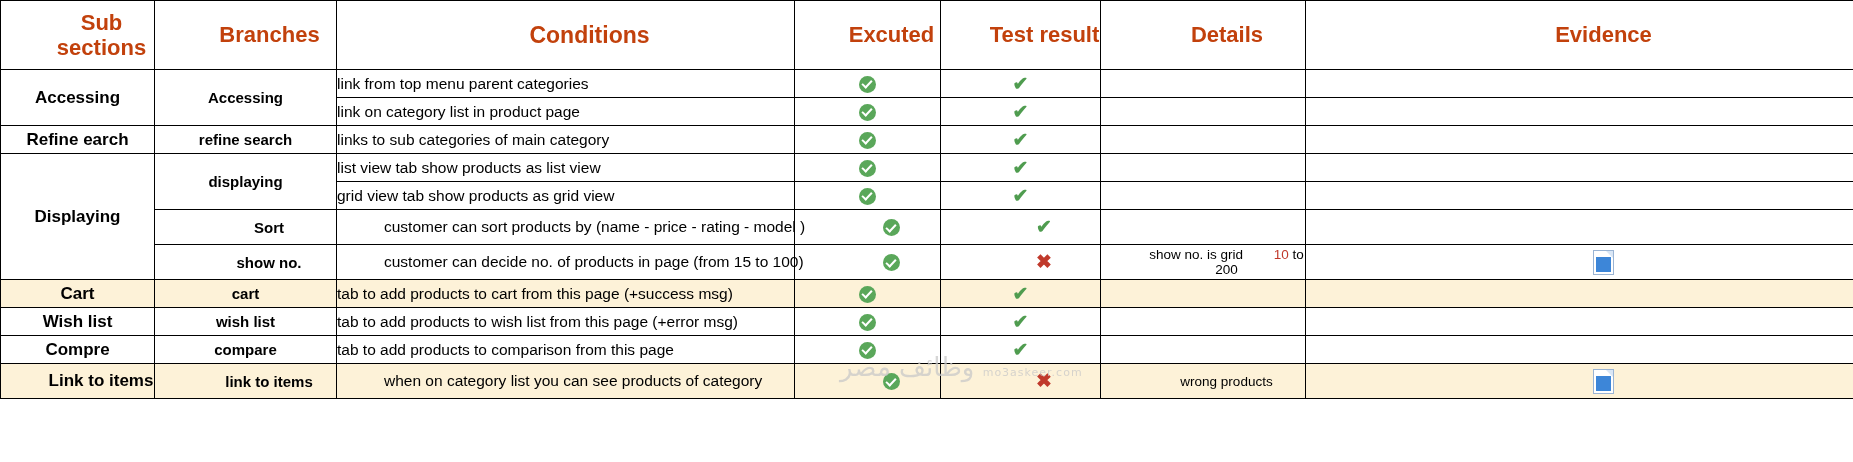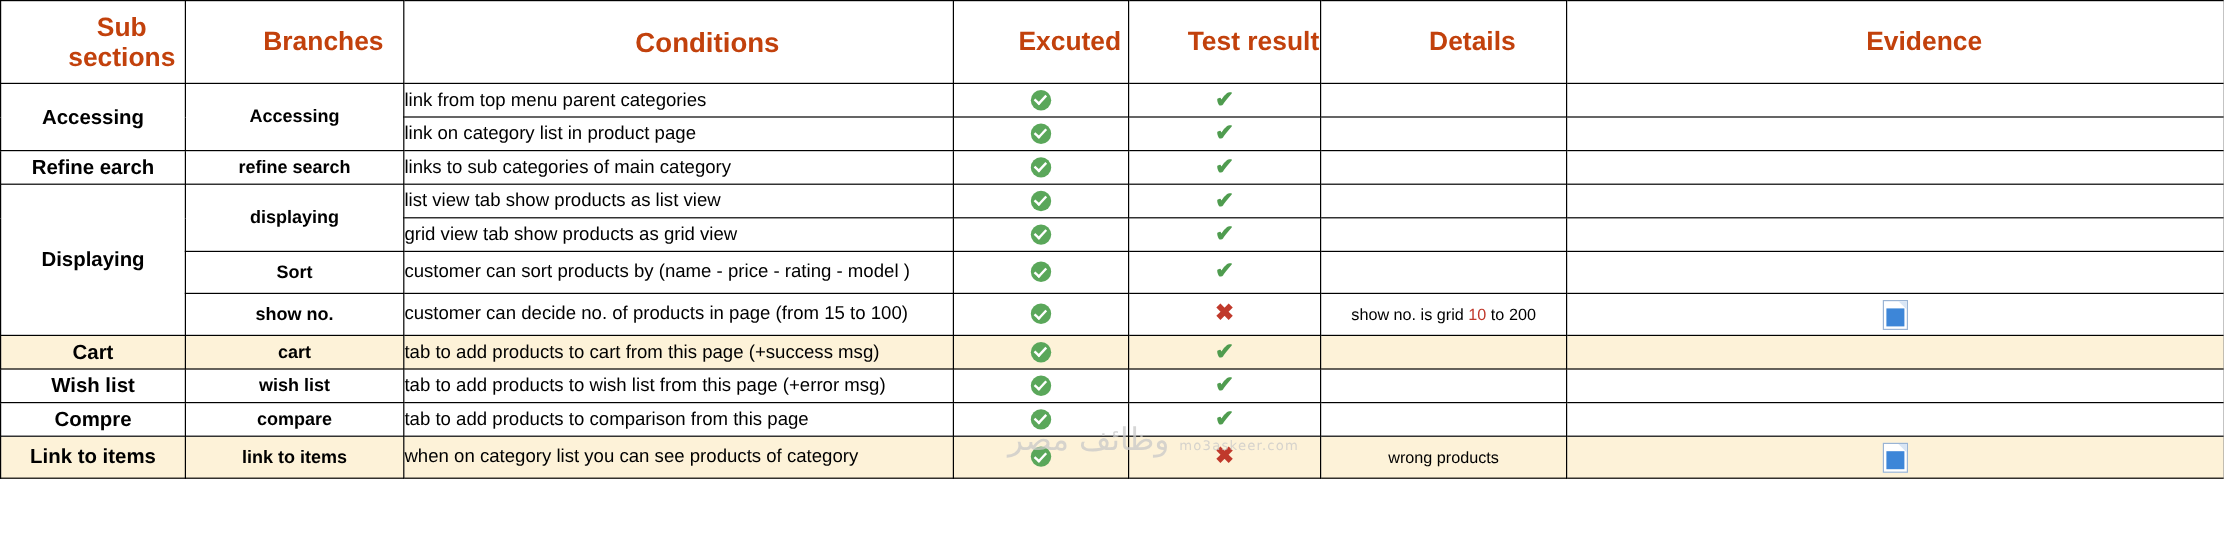--- a/index.html
+++ b/index.html
@@ -67,21 +67,21 @@
     text-align: center;
   }
   td.details {
     text-align: center;
     font-size: 13.5px;
   }
   td.evidence {
     text-align: center;
   }
   tr.body td { height: 27px; }
-  tr.tall td { height: 34px; }
+  tr.tall td { height: 34px; padding-left: 47px; }
 
   
   tr.hl td { background: #fdf2d8; }
 
   
   .ok-circle {
     display: inline-block;
     width: 17px;
     height: 17px;
     border-radius: 50%;
@@ -132,21 +132,21 @@
     background: #3d86d8;
   }
   .img-icon::after {
     content: "";
     position: absolute;
     right: 0;
     top: 0;
     border-left: 7px solid transparent;
     border-top: 7px solid #d9e6f5;
   }
-  .detail-hl { color: #c0392b; }
+  .detail-hl { color: #c0392b; margin-left: 27px; }
 
   .watermark {
     position: absolute;
     left: 840px;
     top: 352px;
     font-size: 26px;
     color: #c9c9c9;
     font-family: "DejaVu Sans", sans-serif;
     opacity: 0.75;
     pointer-events: none;

